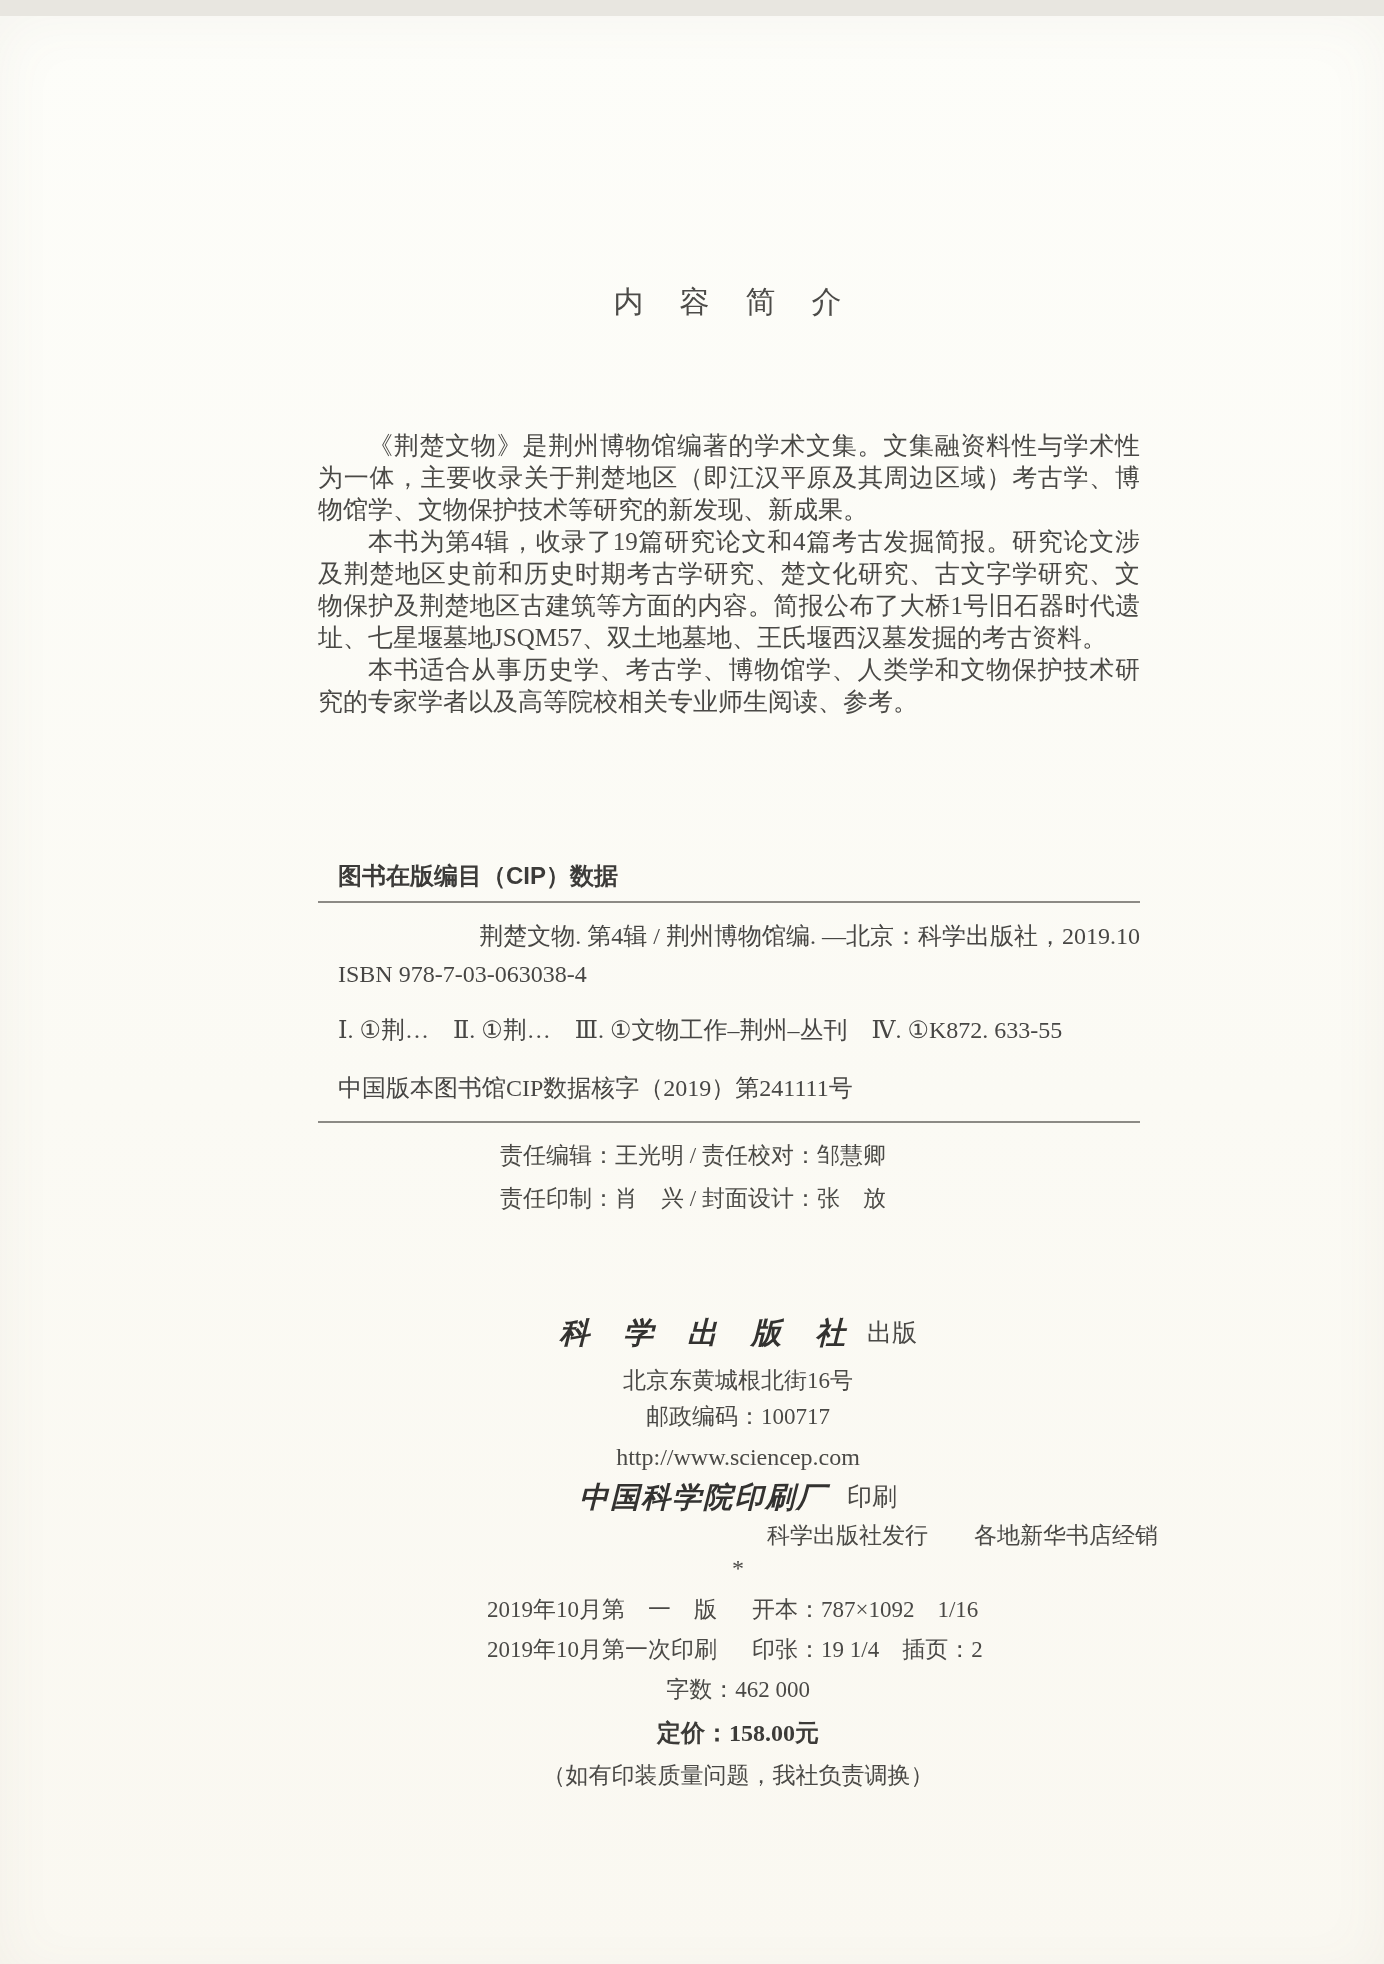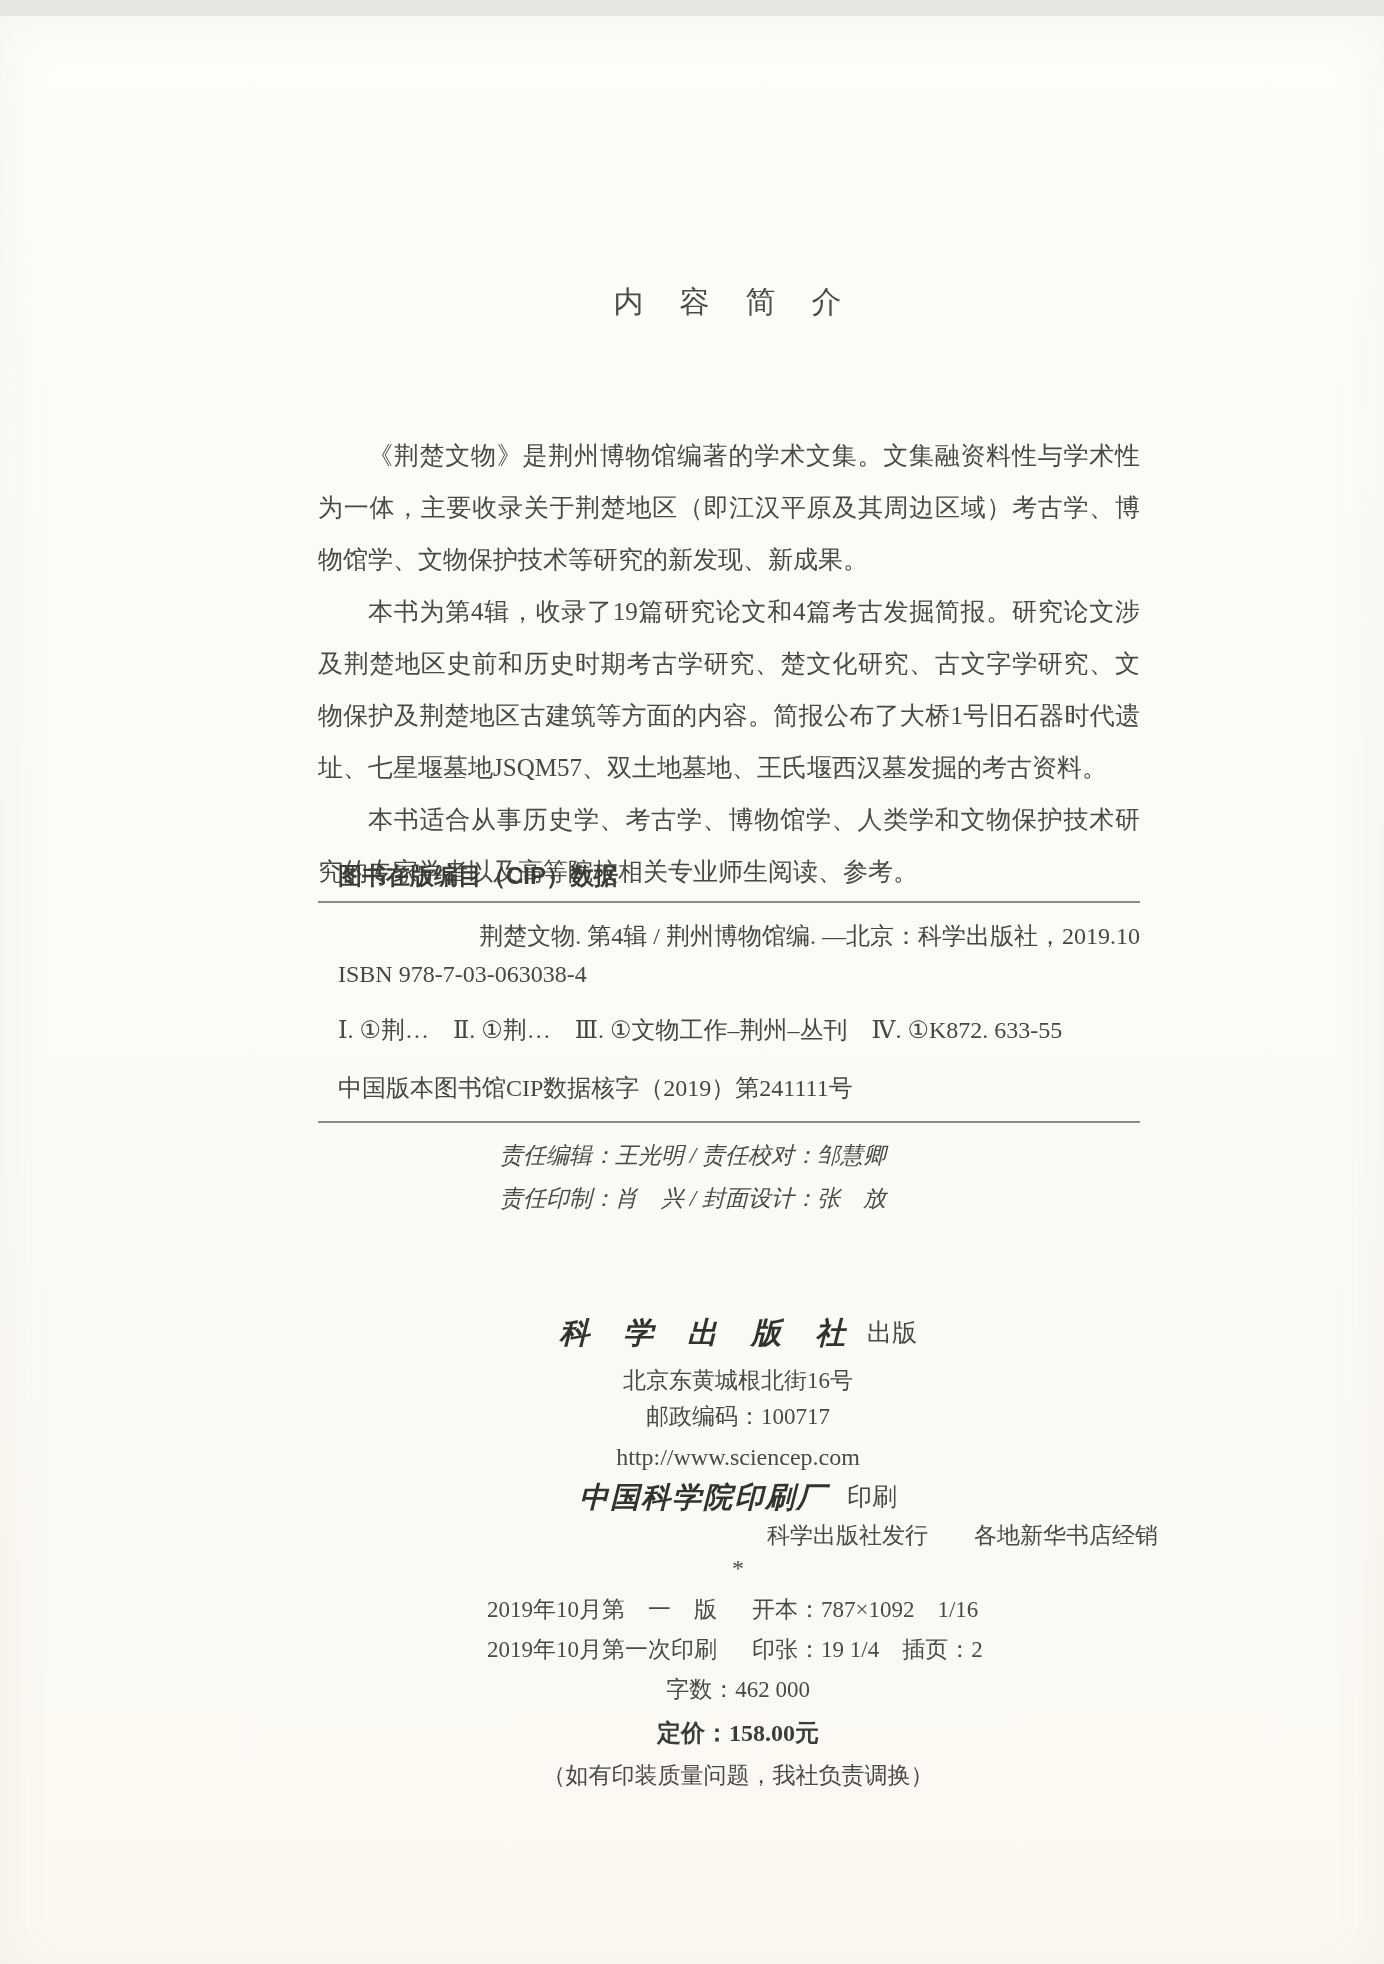--- a/index.html
+++ b/index.html
@@ -25,21 +25,21 @@
     font-size: 30px;
     font-weight: 400;
     letter-spacing: 3px;
     color: #4c4b48;
     margin: 0;
   }
 
   .intro {
     top: 414px;
     font-size: 25px;
-    line-height: 52px;
+    line-height: 32px;
     text-align: justify;
     color: #4a4946;
   }
   .intro p { margin: 0; text-indent: 2em; }
 
   .cip { top: 843px; font-size: 24px; }
   .cip-heading {
     font-family: "Liberation Sans", "DejaVu Sans", sans-serif;
     font-weight: 700;
     font-size: 24px;
@@ -58,21 +58,20 @@
   .cip-biblio { margin-top: 14px; text-align: right; }
   .cip-class { margin-top: 18px; }
   .cip-reg { margin-top: 20px; }
   .rule-bottom { margin-top: 14px; }
 
   .credits {
     position: absolute;
     left: 500px;
     top: 1118px;
     font-size: 23px;
-    font-style: italic;
     line-height: 43px;
     color: #4b4a46;
   }
 
   .imprint {
     top: 1296px;
     width: 840px;
     text-align: center;
     font-size: 23px;
     line-height: 32px;

